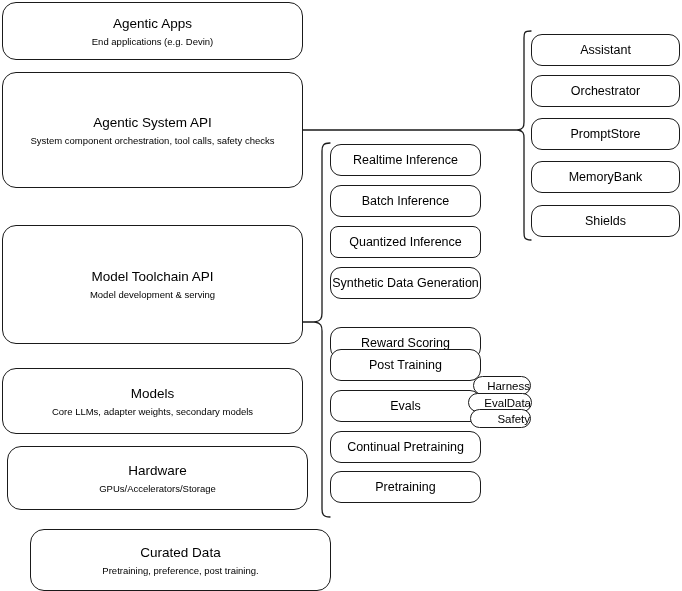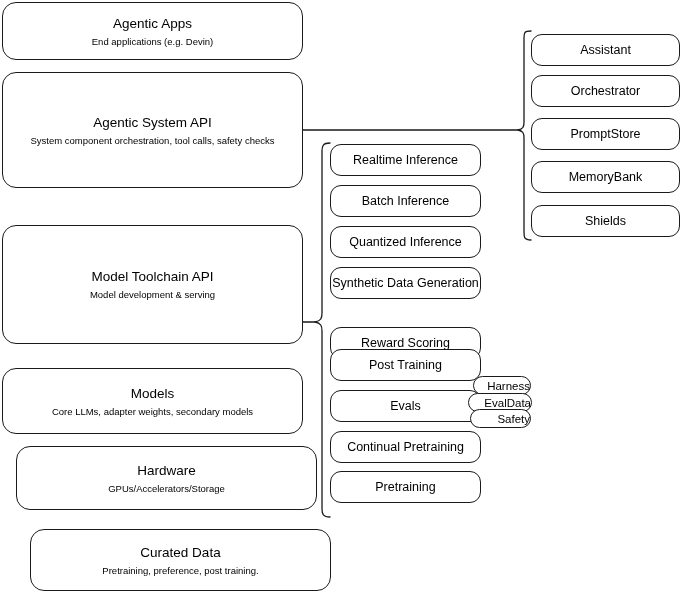--- a/index.html
+++ b/index.html
@@ -115,21 +115,21 @@
   <div class="box layer-box" style="left:2px; top:225px; width:301px; height:119px;">
     <div class="layer-title">Model Toolchain API</div>
     <div class="layer-sub">Model development &amp; serving</div>
   </div>
 
   <div class="box layer-box" style="left:2px; top:368px; width:301px; height:66px;">
     <div class="layer-title">Models</div>
     <div class="layer-sub">Core LLMs, adapter weights, secondary models</div>
   </div>
 
-  <div class="box layer-box" style="left:16px; top:446px; width:301px; height:64px;">
+  <div class="box layer-box" style="left:7px; top:446px; width:301px; height:64px;">
     <div class="layer-title">Hardware</div>
     <div class="layer-sub">GPUs/Accelerators/Storage</div>
   </div>
 
   <div class="box layer-box" style="left:2px; top:529px; width:301px; height:62px;margin-left:28px;">
     <div class="layer-title">Curated Data</div>
     <div class="layer-sub">Pretraining, preference, post training.</div>
   </div>
 
   <div class="conn" style="left:0; top:0; width:682px; height:591px;">
@@ -164,21 +164,21 @@
   </div>
 
   <div class="box cap-box" style="left:330px; top:144px; width:151px;">
       <span>Realtime Inference</span>
     </div>
 
   <div class="box cap-box" style="left:330px; top:185px; width:151px;">
       <span>Batch Inference</span>
     </div>
 
-  <div class="box cap-box" style="left:330px; top:226px; width:151px;">
+  <div class="box cap-box" style="left:330px; top:226px; width:151px;border-radius:8px;">
       <span>Quantized Inference</span>
     </div>
 
   <div class="box cap-box" style="left:330px; top:267px; width:151px;">
       <span>Synthetic Data Generation</span>
     </div>
 
   <div class="box cap-box" style="left:330px; top:308px; width:151px;margin-top:19px;">
       <span>Reward Scoring</span>
     </div>

